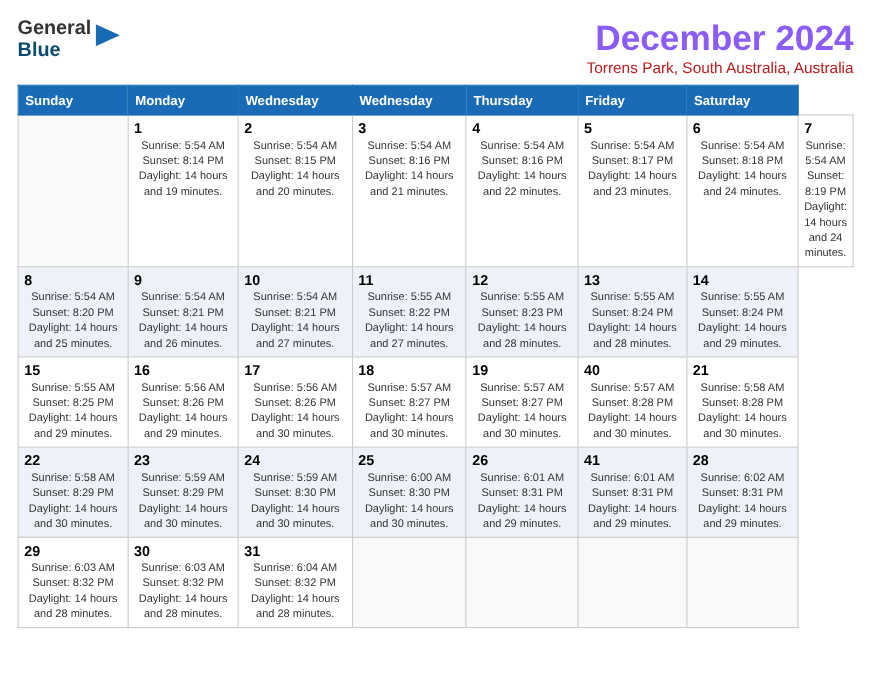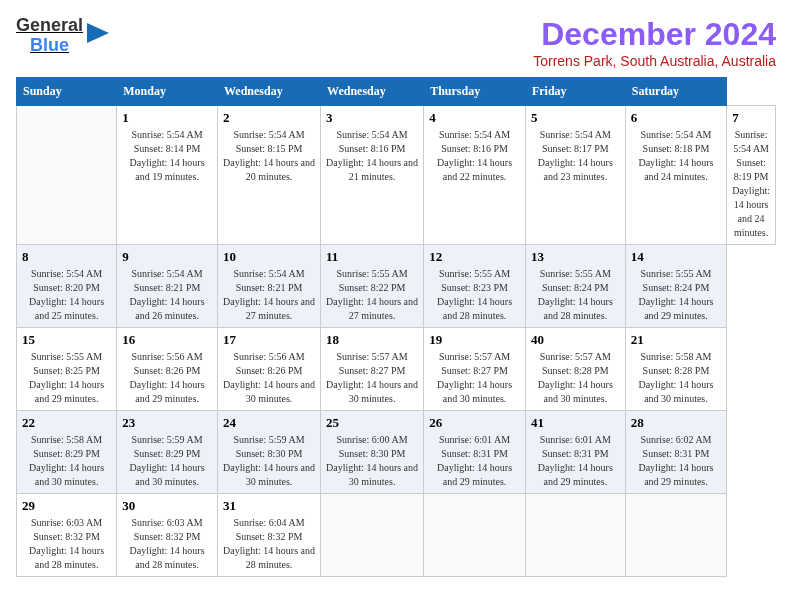--- a/index.html
+++ b/index.html
@@ -28,21 +28,20 @@
       color: #8b5cf6;
     }
     .subtitle {
       font-size: 14px;
       color: #b91c1c;
     }
     .calendar {
       width: 100%;
       border-collapse: collapse;
       font-size: 10.5px;
-      font-family: Liberation Serif, serif;
     }
     .calendar thead th {
       background: #1a6bb5;
       color: #fff;
       text-align: left;
       padding: 6px 6px;
       font-size: 12px;
       font-weight: bold;
       border: 1px solid #1a6bb5;
     }
@@ -67,24 +66,24 @@
     }
     .empty { background: #f9f9f9; }
     tbody tr td { background: #fff; }
     tbody tr:nth-child(even) td { background: #eef2f8; }
   </style>
 </head>
 <body>
 
 <div class="header">
   <div class="logo">
-    <div style="display:flex;align-items:center;text-decoration:underline;">
+    <div style="display:flex;align-items:center;">
       <div style="line-height:1.1;">
         <div style="font-size:18px;font-weight:bold;color:#333;">General</div>
-        <div style="font-size:18px;font-weight:bold;color:#3b82f6;text-align:center;">Blue</div>
+        <div style="font-size:18px;font-weight:bold;color:#0c4a6e;">Blue</div>
       </div>
       <div style="margin-left:4px;margin-bottom:2px;">
         <svg width="22" height="28" viewBox="0 0 22 28">
           <polygon points="0,4 22,14 0,24" fill="#1a6bb5"></polygon>
         </svg>
       </div>
     </div>
   </div>
   <div class="title-block">
     <div class="month-title">December 2024</div>

